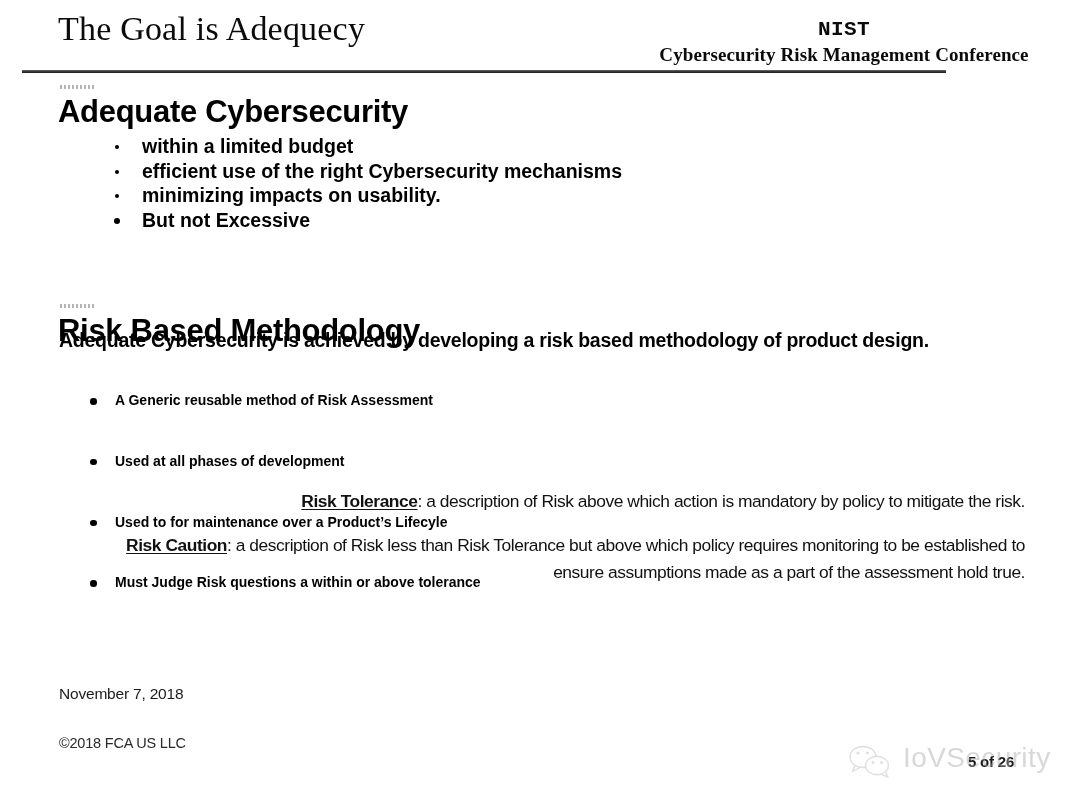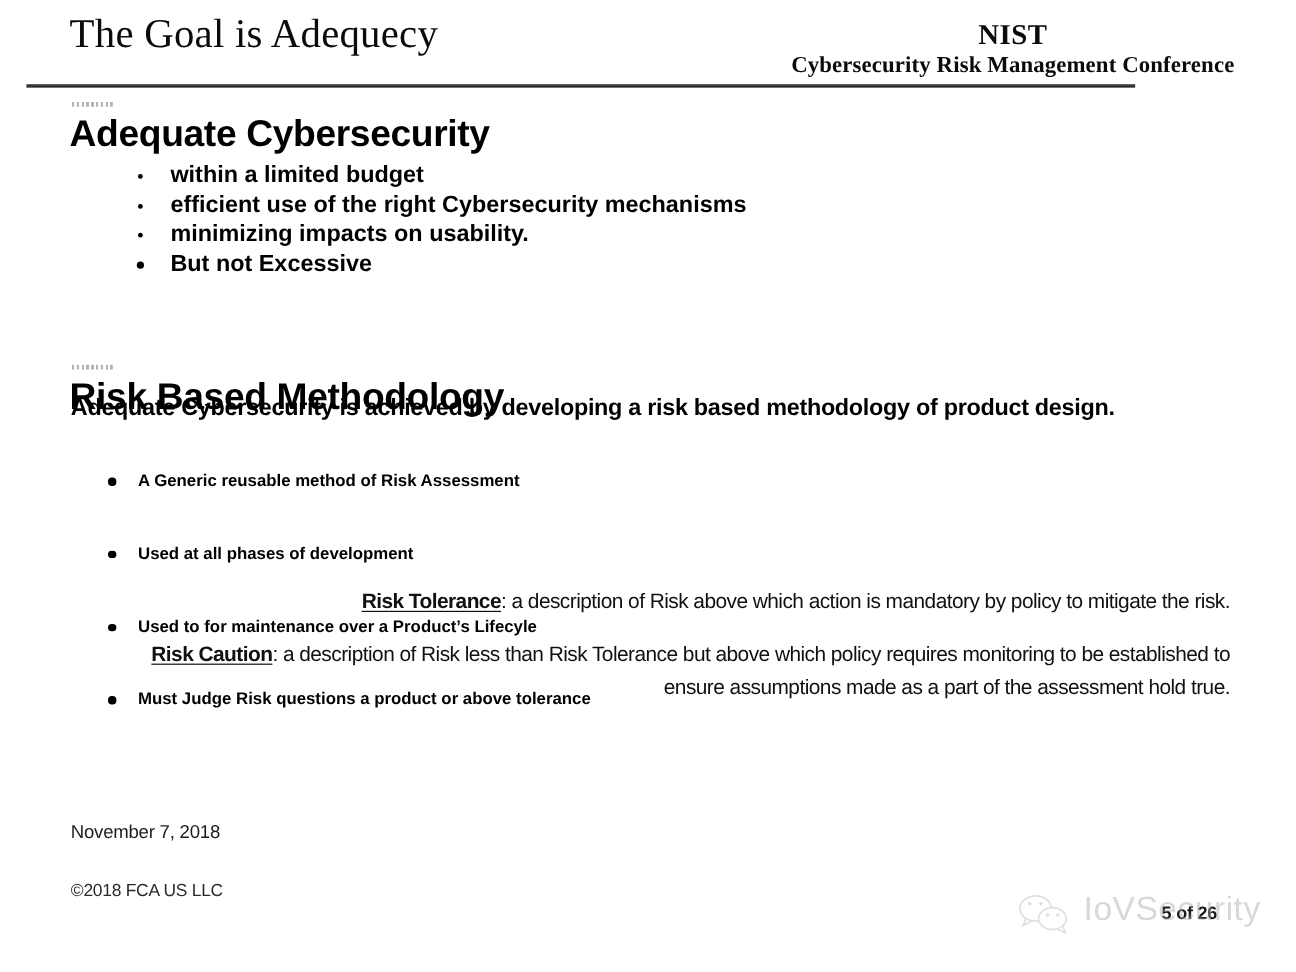--- a/index.html
+++ b/index.html
@@ -39,22 +39,22 @@
   }
 
   .brand-block {
     position: absolute;
     right: 26px;
     top: 18px;
     width: 420px;
     text-align: center;
   }
   .brand-name {
-    font-family: Liberation Serif, serif;
-    font-size: 24px;
+    font-family: Liberation Mono, monospace;
+    font-size: 21px;
     line-height: 24px;
     font-weight: 700;
     letter-spacing: 0.4px;
     color: #0b0b0b;
   }
   .brand-sub {
     font-family: "Liberation Serif", "DejaVu Serif", serif;
     font-size: 19px;
     line-height: 19px;
     font-weight: 700;
@@ -307,21 +307,21 @@
       <li class="bullet-item">
         <span class="dot"></span>
         <span>Used at all phases of development</span>
       </li>
       <li class="bullet-item">
         <span class="dot"></span>
         <span>Used to for maintenance over a Product’s Lifecyle</span>
       </li>
       <li class="bullet-item">
         <span class="dot"></span>
-        <span>Must Judge Risk questions a product or above tolerance</span>
+        <span>Must Judge Risk questions a within or above tolerance</span>
       </li>
     </ul>
   </div>
 
   <div class="definitions">
     <p class="definition">
       <span class="term">Risk Tolerance</span><span>:  a description of Risk above which action is mandatory by policy to mitigate the risk.</span>
     </p>
     <p class="definition">
       <span class="term">Risk Caution</span><span>:  a description of Risk less than Risk Tolerance but above which policy requires monitoring to be established to ensure assumptions made as a part of the assessment hold true.</span>

